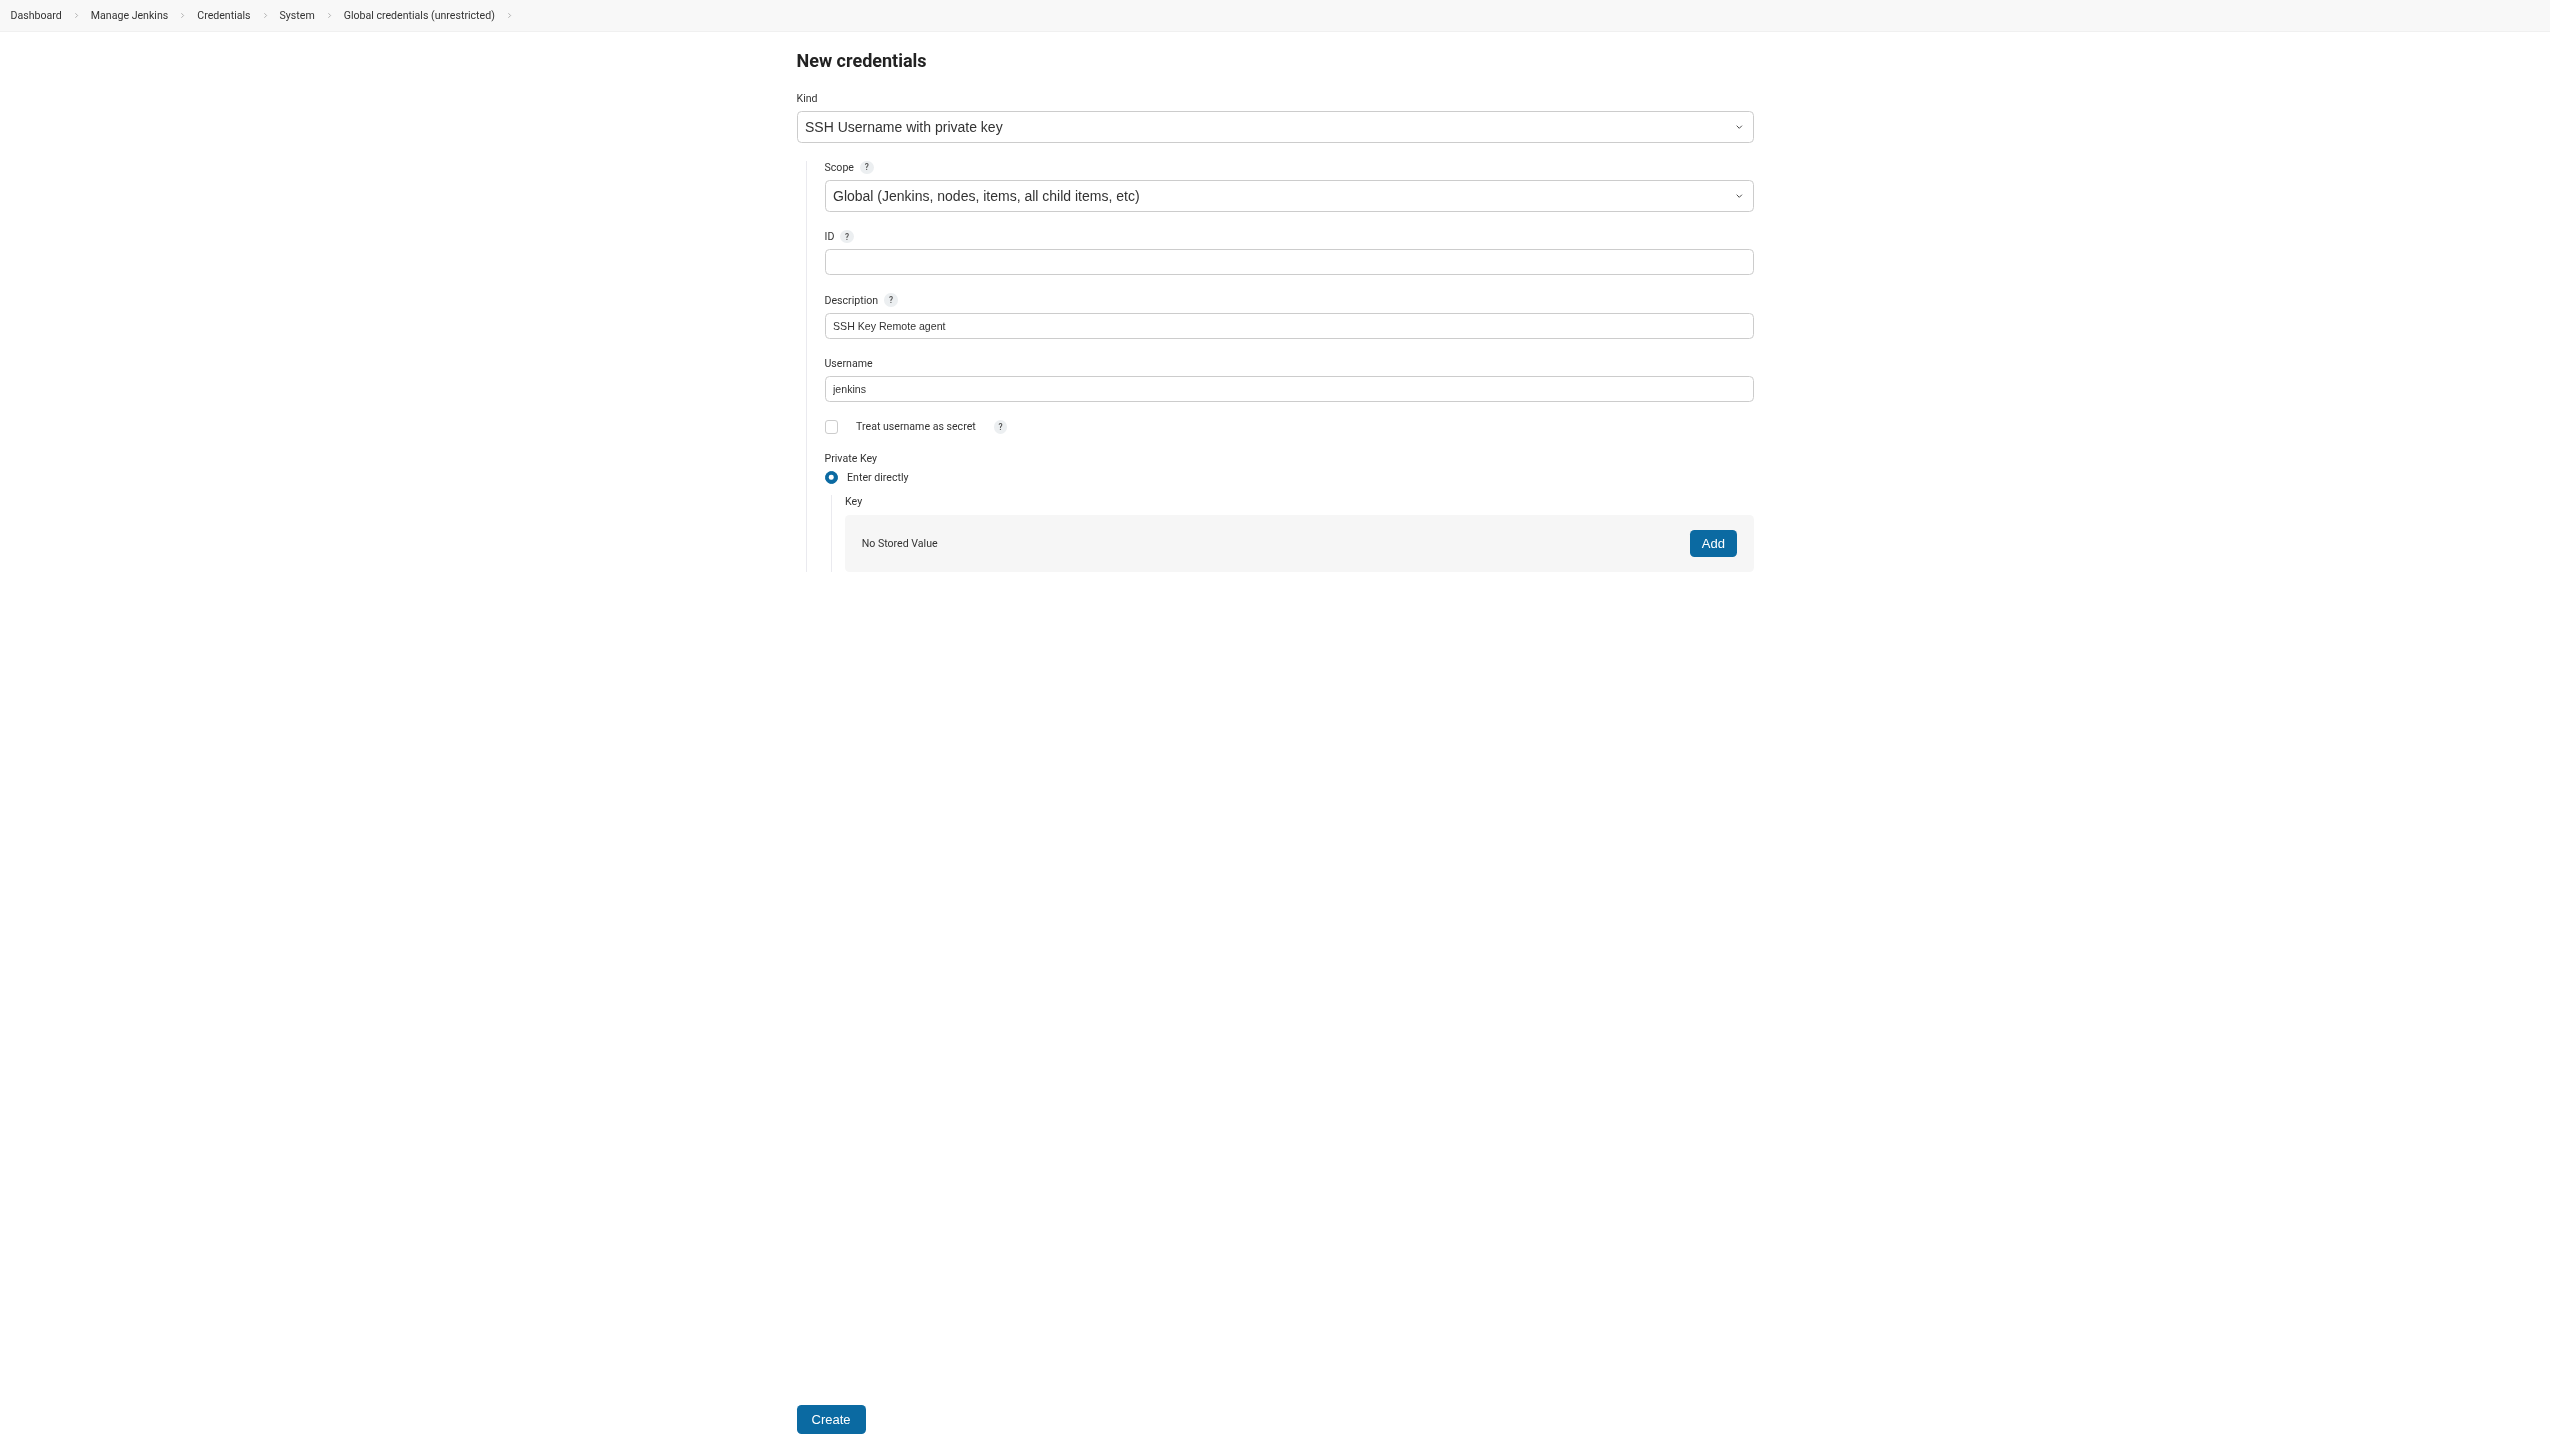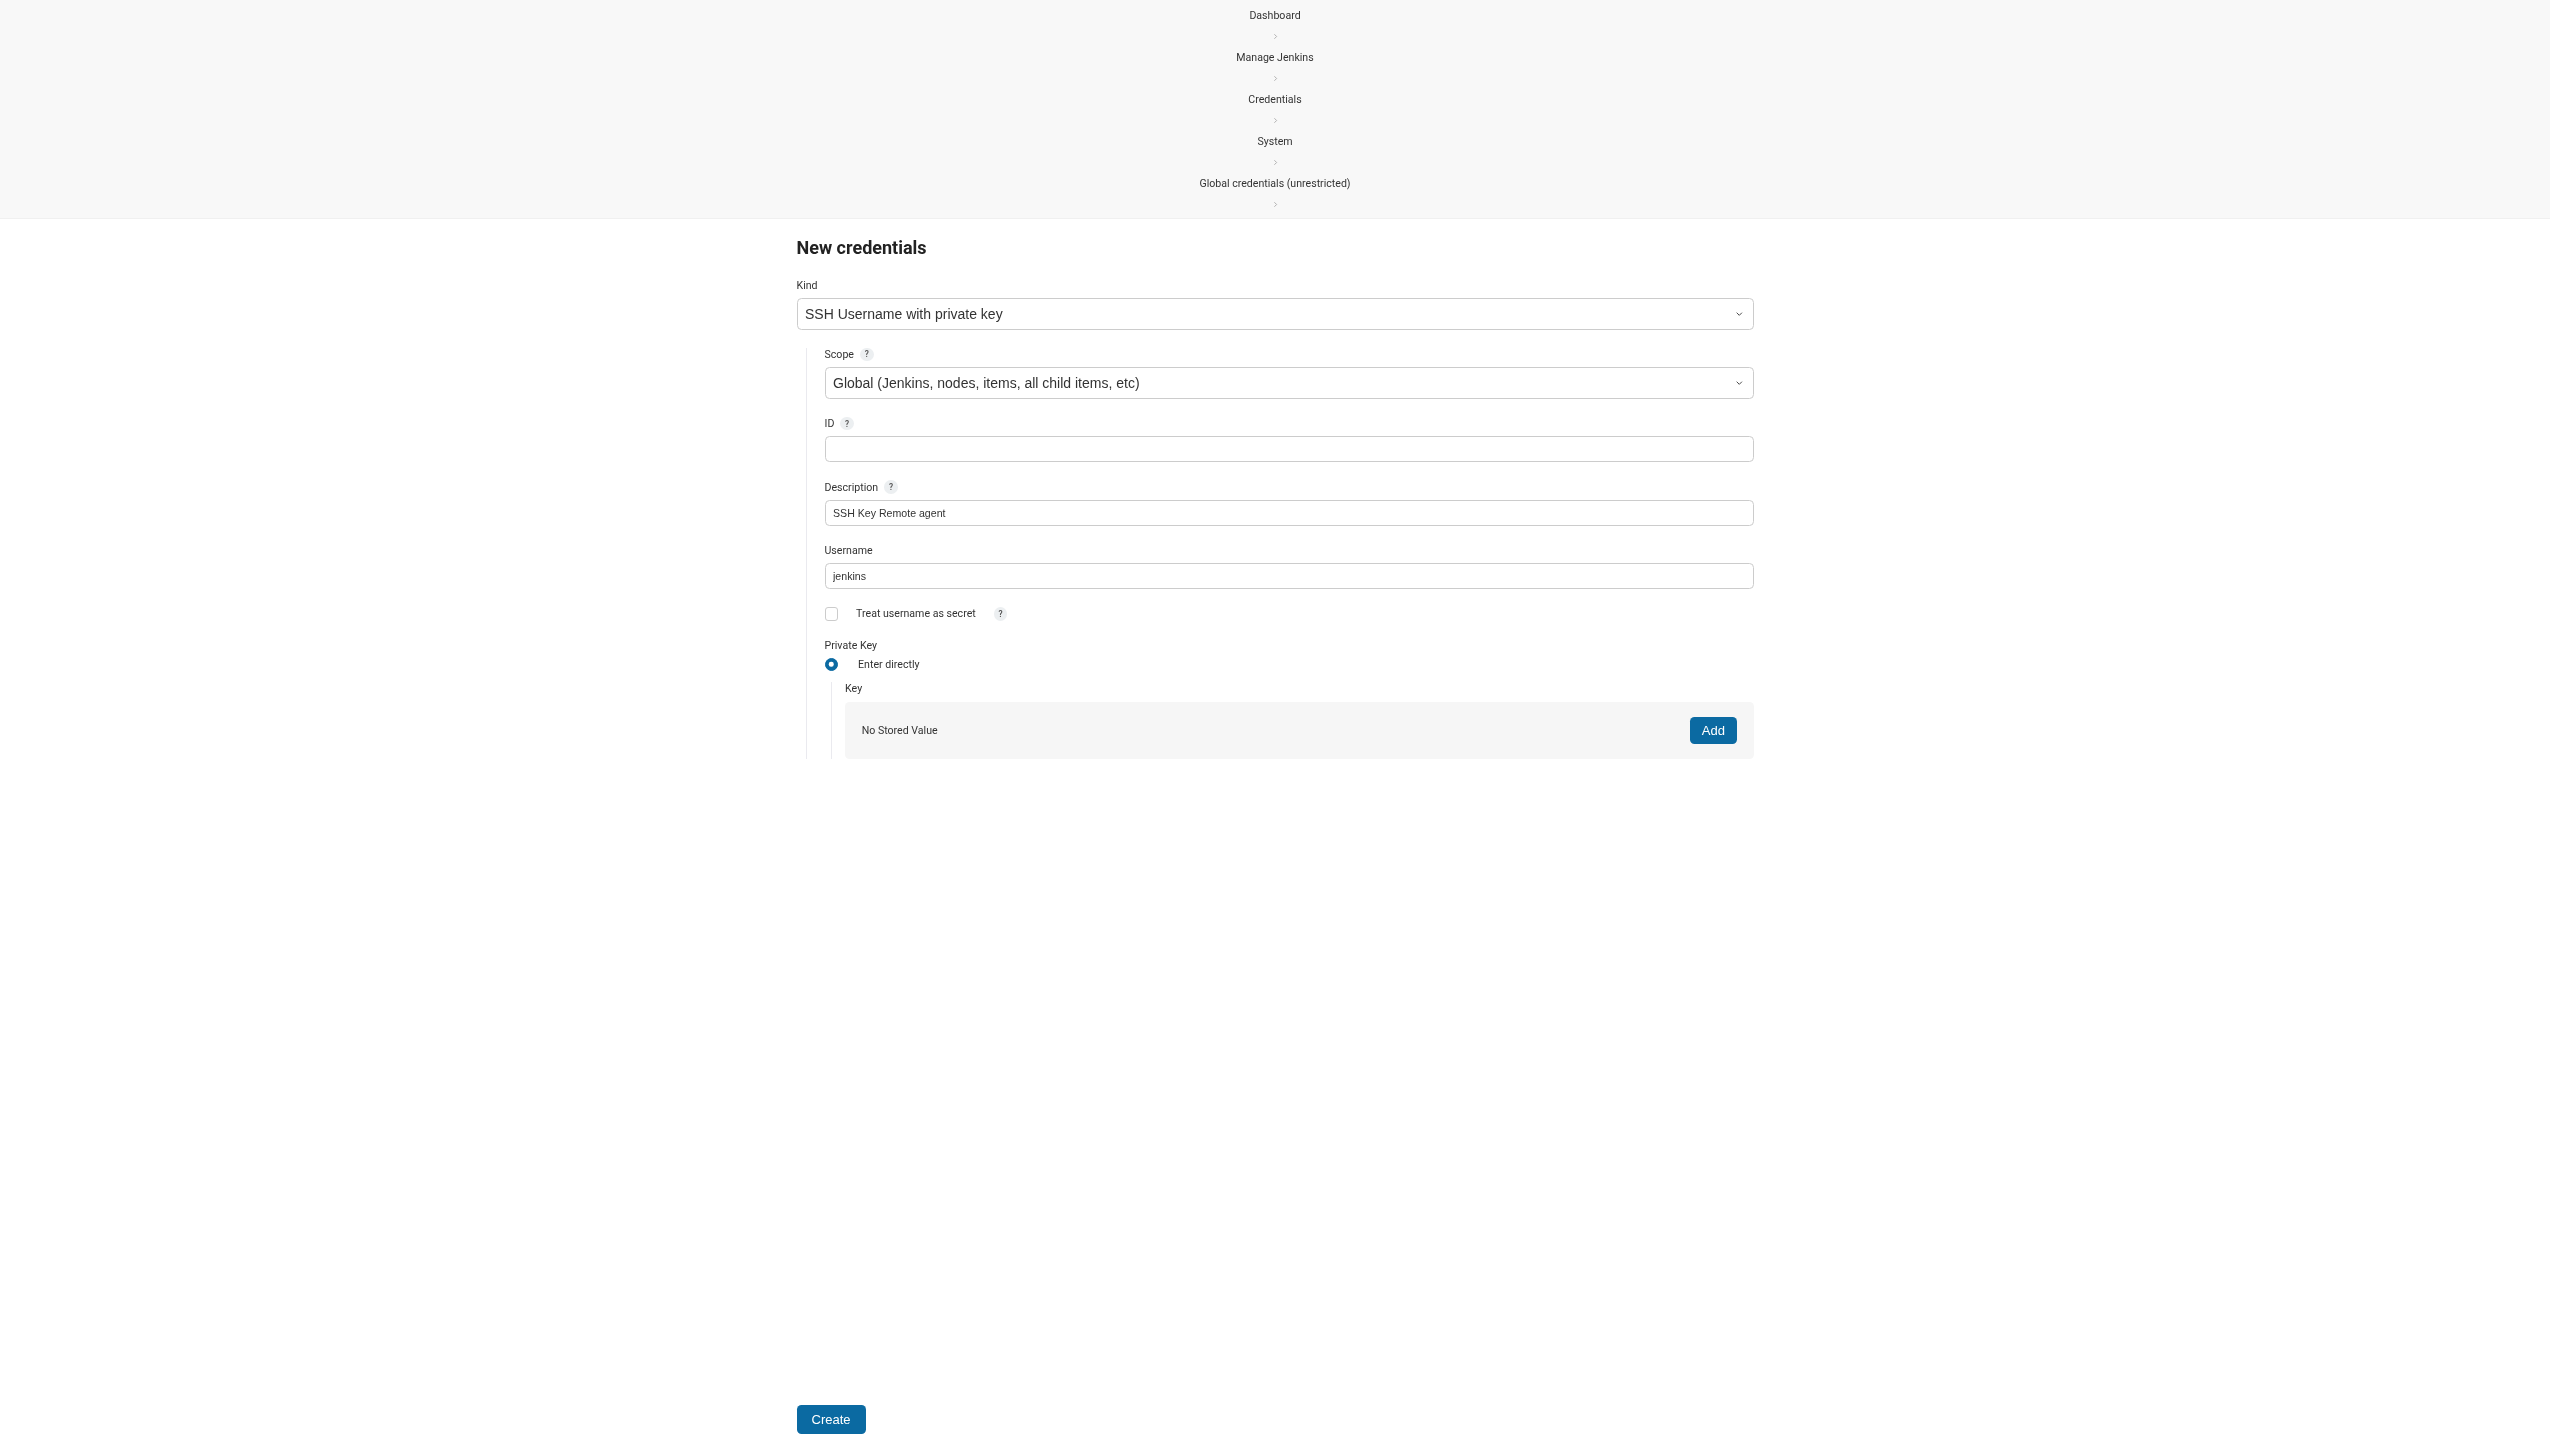--- a/index.html
+++ b/index.html
@@ -1,18 +1,18 @@
 <!DOCTYPE html>
 <html style="font-size:12px"><head>
   <meta charset="utf-8">
   <style>
     * { box-sizing: border-box; margin: 0; padding: 0; }
     body { font-family: -apple-system, BlinkMacSystemFont, "Segoe UI", Roboto, Helvetica, Arial, sans-serif; font-size: 10.6px; color: #333; background: #fff; }
     
-    .breadcrumbs { background: #f8f8f8; padding: 9px 10.6px; display: flex; align-items: center; gap: 10px; border-bottom: 0.8px solid #f0f0f0; flex-direction: column; }
+    .breadcrumbs { background: #f8f8f8; padding: 9px 10.6px; display: flex; align-items: center; gap: 10px; border-bottom: 0.8px solid #f0f0f0; }
     .breadcrumb-item { color: #333; font-size: 10.6px; text-decoration: none; cursor: pointer; }
     .breadcrumb-sep { color: #999; display: inline-flex; }
     .breadcrumb-sep svg { width: 9px; height: 9px; }
     
     .container { max-width: 957px; margin: 0 auto; padding: 18px 0 30px 0; }
     
     h1.page-title { font-size: 18px; font-weight: 700; color: #222; margin-bottom: 21px; }
     
     .field-block { margin-bottom: 18px; }
     .field-label { font-size: 10.6px; color: #333; margin-bottom: 6px; display: flex; align-items: center; gap: 6px; }
@@ -24,21 +24,21 @@
     .select-chevron { position: absolute; right: 9px; top: 50%; transform: translateY(-50%); pointer-events: none; color: #333; }
     .select-chevron svg { width: 10.6px; height: 10.6px; display: block; }
     
     input.jk-input { width: 100%; padding: 6px 7.5px; border: 0.8px solid #ccc; border-radius: 4.5px; font-size: 10.6px; color: #333; background: #fff; }
     
     .indented { border-left: 1.5px solid #eaeaef; padding-left: 18px; margin-left: 9px; }
     
     .checkbox-row { display: flex; align-items: center; gap: 18px; }
     .jk-checkbox { width: 13.6px; height: 13.6px; border: 0.8px solid #ccc; border-radius: 3px; background: #fff; cursor: pointer; appearance: none; }
     
-    .radio-row { display: flex; align-items: center; gap: 20px; margin-bottom: 10.6px; }
+    .radio-row { display: flex; align-items: center; gap: 9px; margin-bottom: 10.6px; }
     .jk-radio { width: 13.6px; height: 13.6px; border: 1.5px solid #0b6aa2; border-radius: 50%; background: #0b6aa2; appearance: none; cursor: pointer; position: relative; }
     .jk-radio::after { content: ""; position: absolute; width: 4.5px; height: 4.5px; background: #fff; border-radius: 50%; top: 50%; left: 50%; transform: translate(-50%, -50%); }
     
     .key-indented { border-left: 1.5px solid #eaeaef; padding-left: 13.6px; margin-left: 6px; }
     .key-box { background: #f6f6f6; border-radius: 4.5px; padding: 15px 16.6px; display: flex; align-items: center; justify-content: space-between; margin-top: 7.5px; }
     .key-status { font-size: 10.6px; color: #333; }
     
     .btn { display: inline-flex; align-items: center; justify-content: center; border: none; border-radius: 4.5px; font-size: 13px; font-weight: 500; cursor: pointer; padding: 6px 12px; }
     .btn-primary { background: #0b6aa2; color: #fff; }
     .btn-primary-lg { background: #0b6aa2; color: #fff; padding: 6.8px 15px; }

